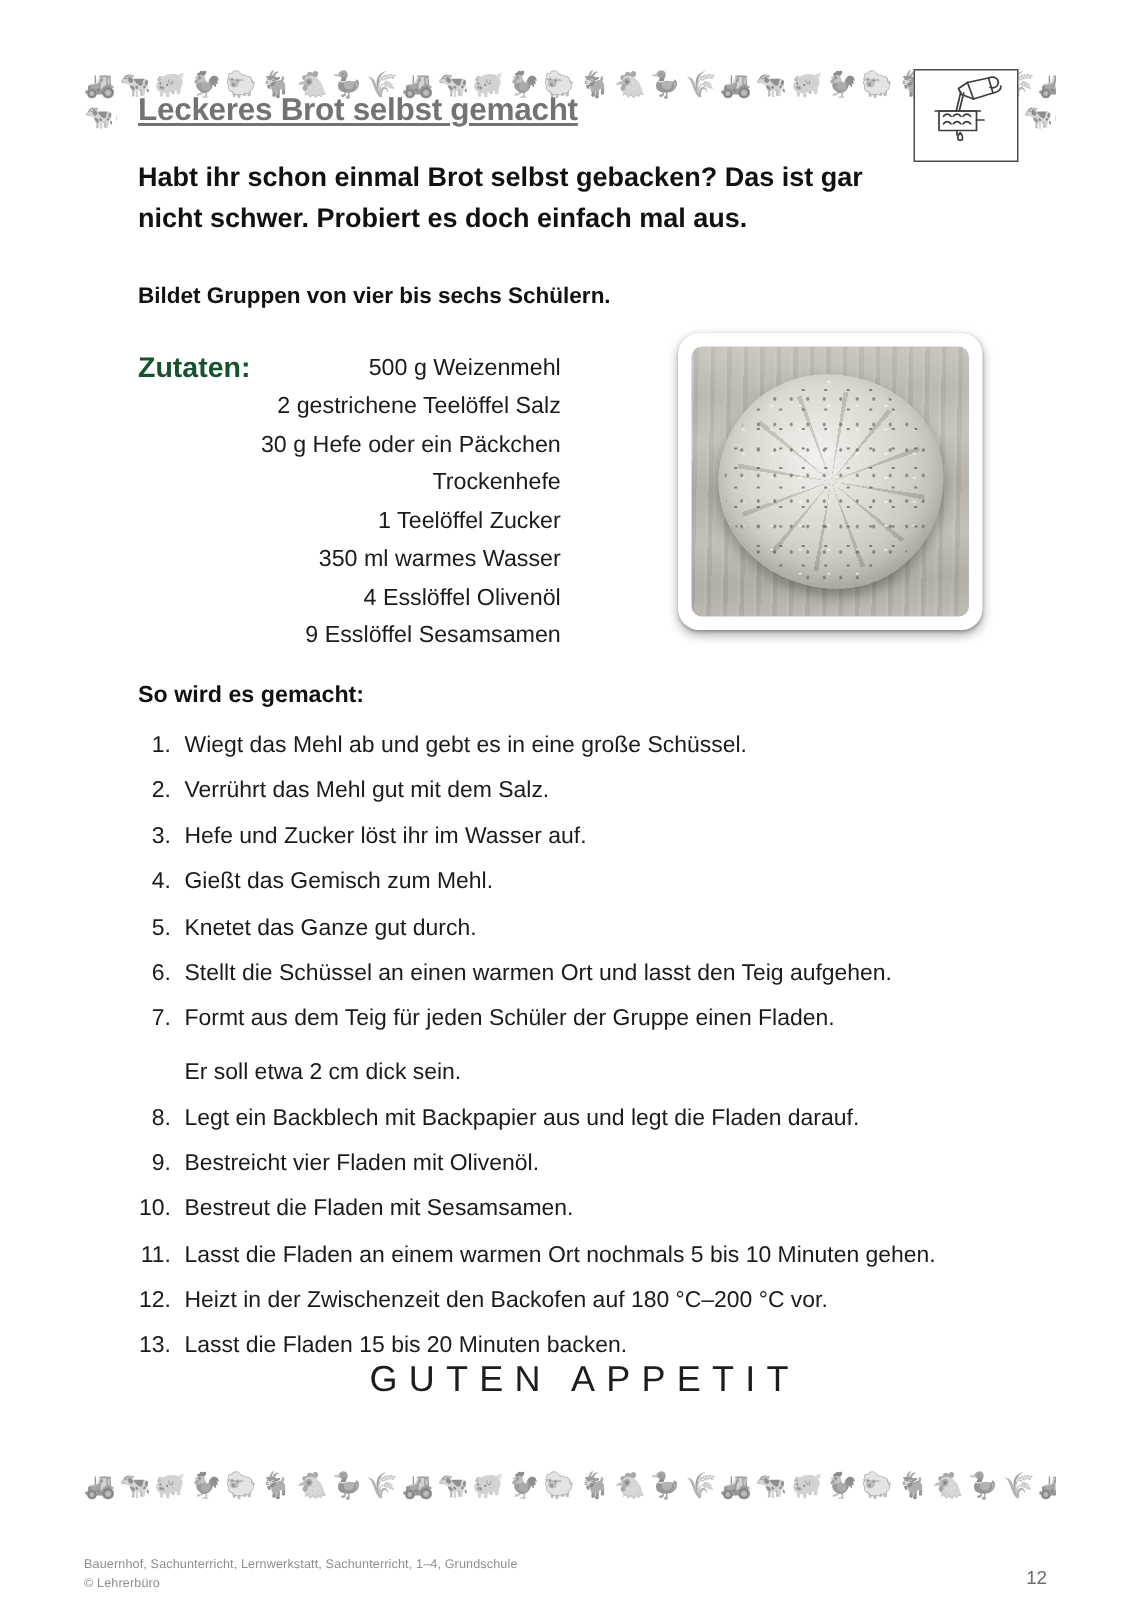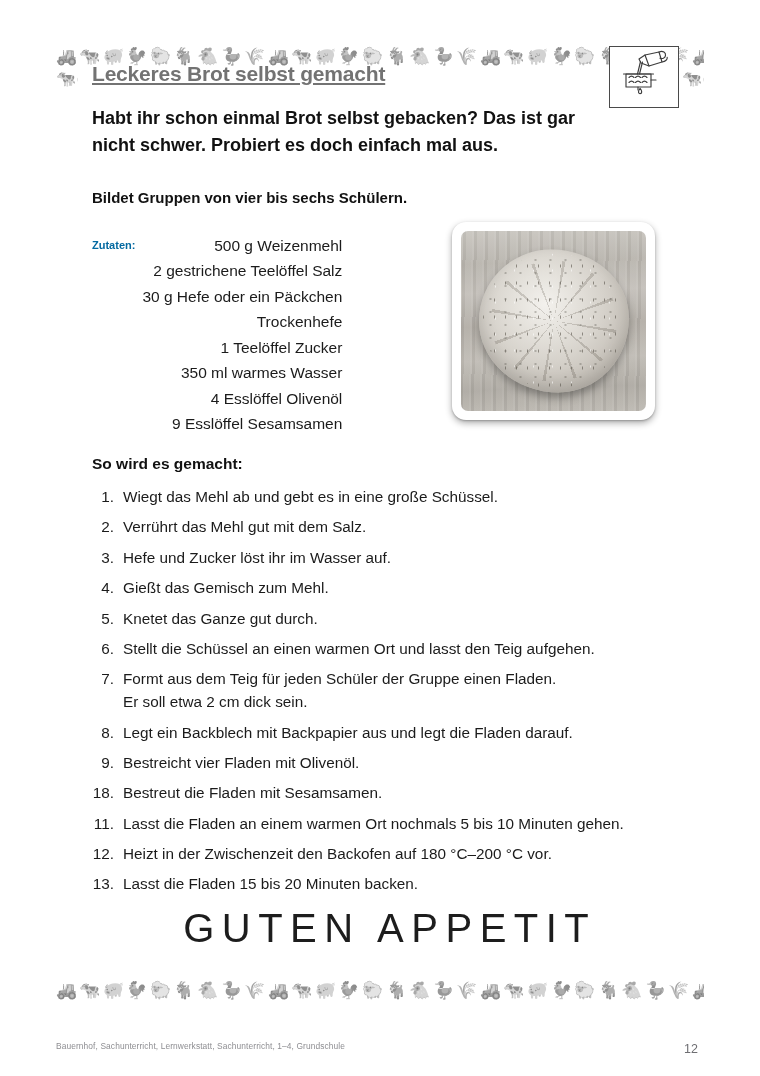--- a/index.html
+++ b/index.html
@@ -112,26 +112,26 @@
   }
 
   
   #ingredients {
     margin-top: 27px;
     display: flex;
     align-items: flex-start;
     width: 352px;
   }
   #ingredients-label {
-    font-size: 11px;
+    font-size: 19px;
     font-weight: bold;
     line-height: 25.5px;
     white-space: nowrap;
     padding-right: 7px;
-    color: #0369a1;
+    color: #14532d;
   }
   #ingredients-list {
     margin: 0;
     padding: 0;
     list-style: none;
     text-align: right;
   }
   #ingredients-list li {
     font-size: 15.5px;
     line-height: 25.5px;
@@ -245,31 +245,31 @@
   #steps .num {
     width: 31px;
     flex: 0 0 31px;
     text-align: right;
     padding-right: 9px;
     box-sizing: border-box;
   }
   #steps .txt { flex: 1 1 auto; }
   #steps .txt .sub {
     display: block;
-    margin-top: 3px;
+    margin-top: 16px;
   }
 
   
   #guten-appetit {
     position: absolute;
     left: 92px;
     top: 906px;
     width: 588px;
     text-align: center;
-    font-size: 40px;
+    font-size: 24px;
     font-weight: 300;
     letter-spacing: 7.5px;
     color: #1d1d1d;
     text-indent: 7.5px;
   }
 
   
   #footer {
     position: absolute;
     left: 56px;
@@ -402,21 +402,21 @@
     </li>
     <li>
       <span class="num">8.</span>
       <span class="txt">Legt ein Backblech mit Backpapier aus und legt die Fladen darauf.</span>
     </li>
     <li>
       <span class="num">9.</span>
       <span class="txt">Bestreicht vier Fladen mit Olivenöl.</span>
     </li>
     <li>
-      <span class="num">18.</span>
+      <span class="num">10.</span>
       <span class="txt">Bestreut die Fladen mit Sesamsamen.</span>
     </li>
     <li>
       <span class="num">11.</span>
       <span class="txt">Lasst die Fladen an einem warmen Ort nochmals 5 bis 10 Minuten gehen.</span>
     </li>
     <li>
       <span class="num">12.</span>
       <span class="txt">Heizt in der Zwischenzeit den Backofen auf 180 °C–200 °C vor.</span>
     </li>
@@ -424,17 +424,18 @@
       <span class="num">13.</span>
       <span class="txt">Lasst die Fladen 15 bis 20 Minuten backen.</span>
     </li>
   </ol>
 
   <div id="guten-appetit">GUTEN APPETIT</div>
 
   <div id="footer">
     <div id="footer-credit">
       <div>Bauernhof, Sachunterricht, Lernwerkstatt, Sachunterricht, 1–4, Grundschule</div>
+      <div>© Lehrerbüro</div>
     </div>
     <div id="page-number">12</div>
   </div>
 
 </div>
 
 </body></html>

